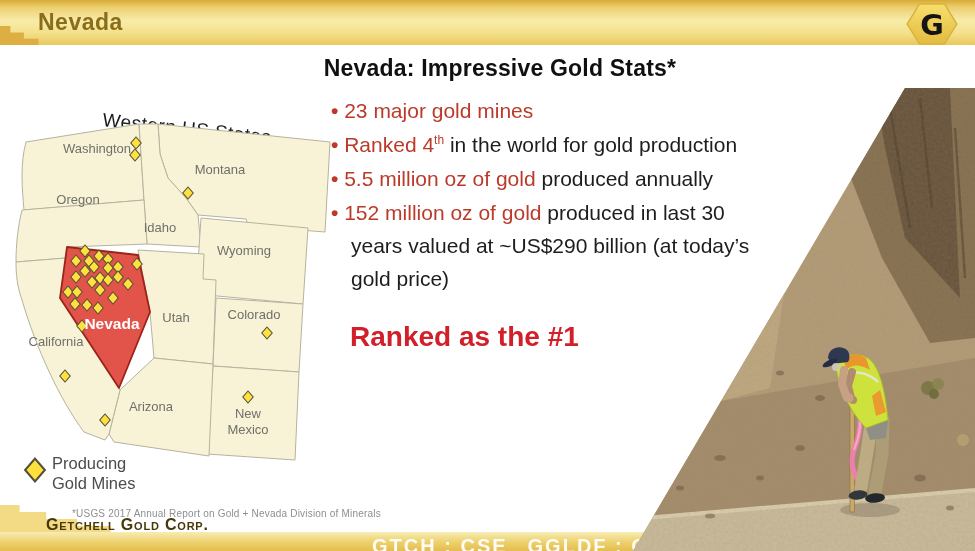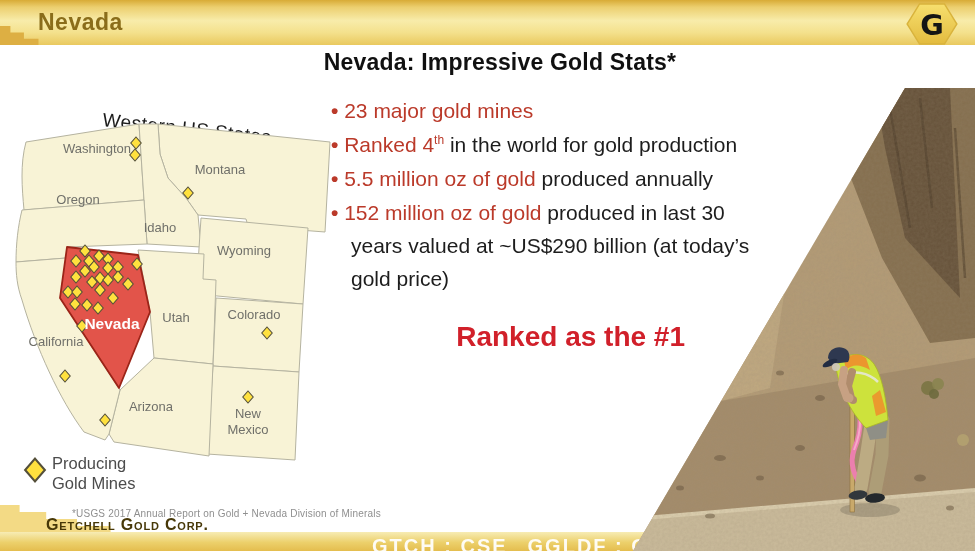--- a/index.html
+++ b/index.html
@@ -23,35 +23,35 @@
     position:absolute;left:38px;top:9px;font-size:23px;font-weight:bold;
     color:var(--header_text);letter-spacing:.5px;
   }
   .header-steps{
     position:absolute;left:0;top:26px;width:52px;height:19px;background:#ddaf43;
     clip-path:polygon(0 0,20% 0,20% 34%,46% 34%,46% 67%,74% 67%,74% 100%,0 100%);
   }
   .hex-badge{position:absolute;left:905px;top:2px;width:54px;height:44px;}
   
   .slide-title{
-    position:absolute;left:255px;top:49px;width:490px;text-align:center;
+    position:absolute;left:255px;top:55px;width:490px;text-align:center;
     font-size:23px;font-weight:bold;color:#101010;letter-spacing:.2px;
   }
   
   .bullets{position:absolute;left:331px;top:94px;width:438px;}
   .bullet{
     margin:0 0 1px 0;padding-left:20px;text-indent:-20px;
     font-size:21px;line-height:33px;color:var(--text_black);
   }
   .bullet::before{content:"• ";color:var(--accent_red);font-weight:bold;}
   .bullet .red{color:var(--accent_red);text-align:right;}
   .bullet sup{color:var(--accent_red);font-size:12px;line-height:0;}
   
   .headline{
-    position:absolute;left:350px;top:318px;width:335px;text-align:right;
+    position:absolute;left:350px;top:318px;width:335px;text-align:left;
     font-size:28px;line-height:38px;font-weight:bold;color:var(--headline_red);
   }
   .source{
     position:absolute;left:357px;top:463px;width:290px;text-align:center;
     font-size:15px;line-height:21px;color:var(--text_gray);
   }
   
   .map-wrap{position:absolute;left:8px;top:82px;width:330px;height:420px;}
   .state{fill:var(--map_state_fill);stroke:var(--map_state_border);stroke-width:1;stroke-linejoin:round;}
   .nv{fill:var(--nevada_fill);stroke:var(--nevada_border);stroke-width:1.8;stroke-linejoin:round;}

